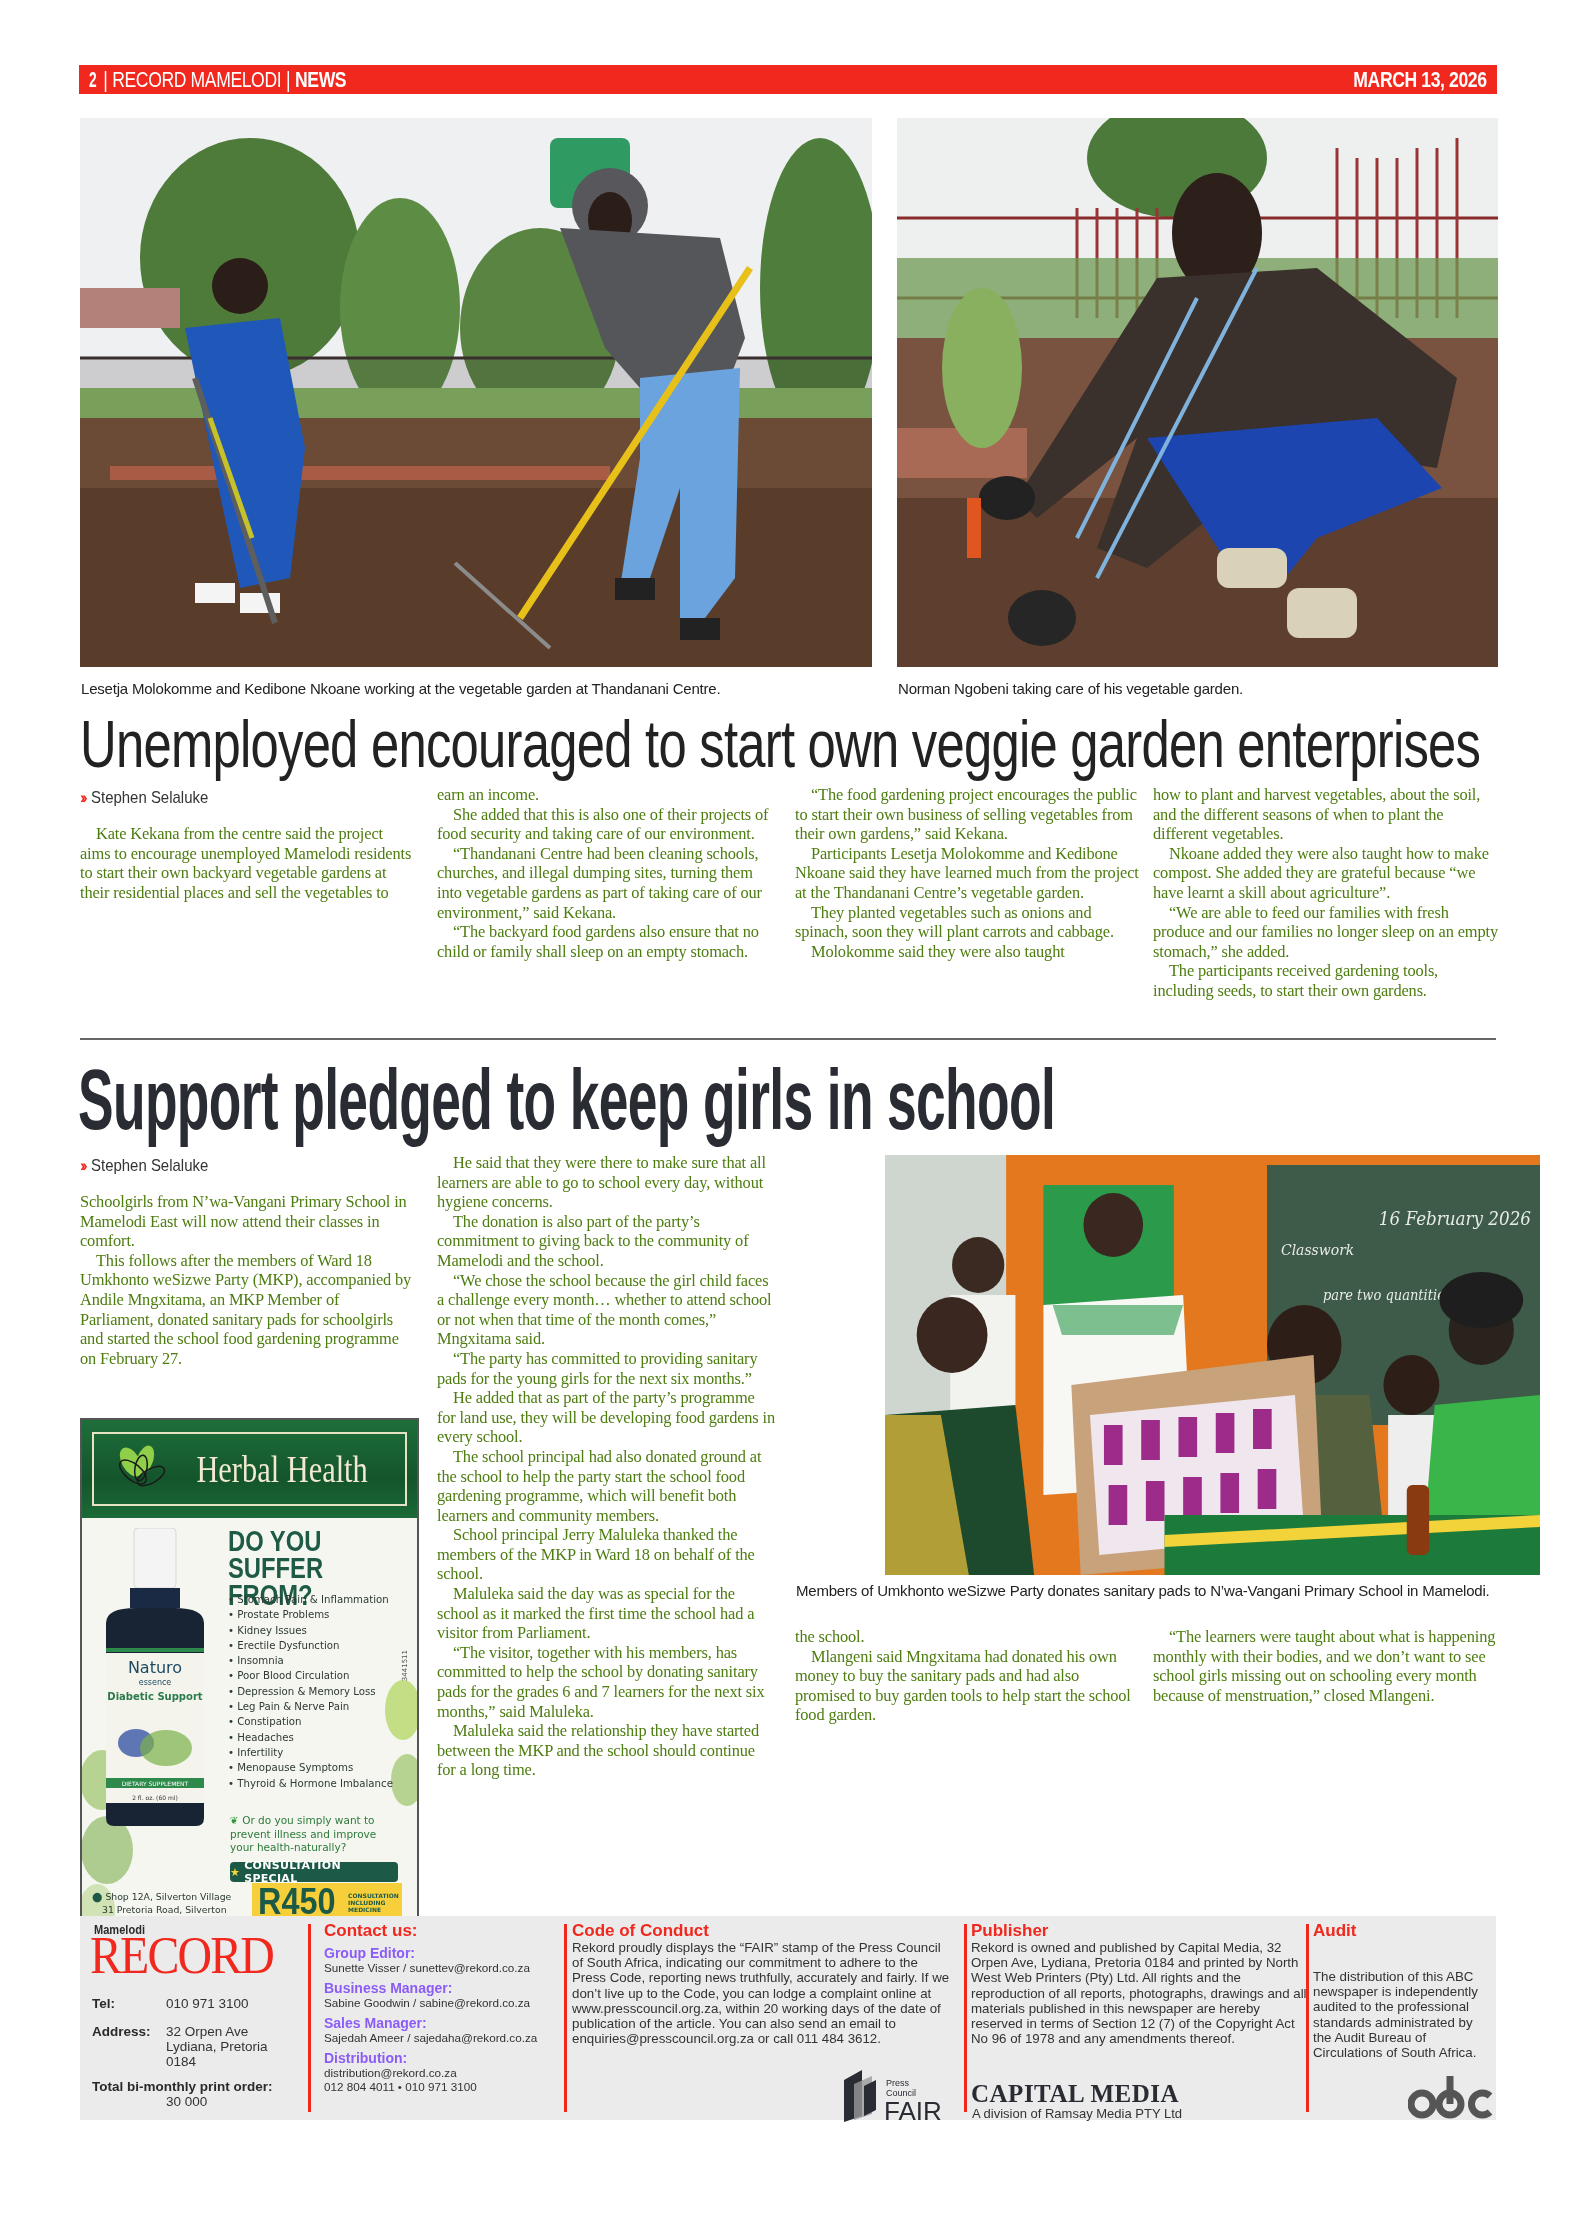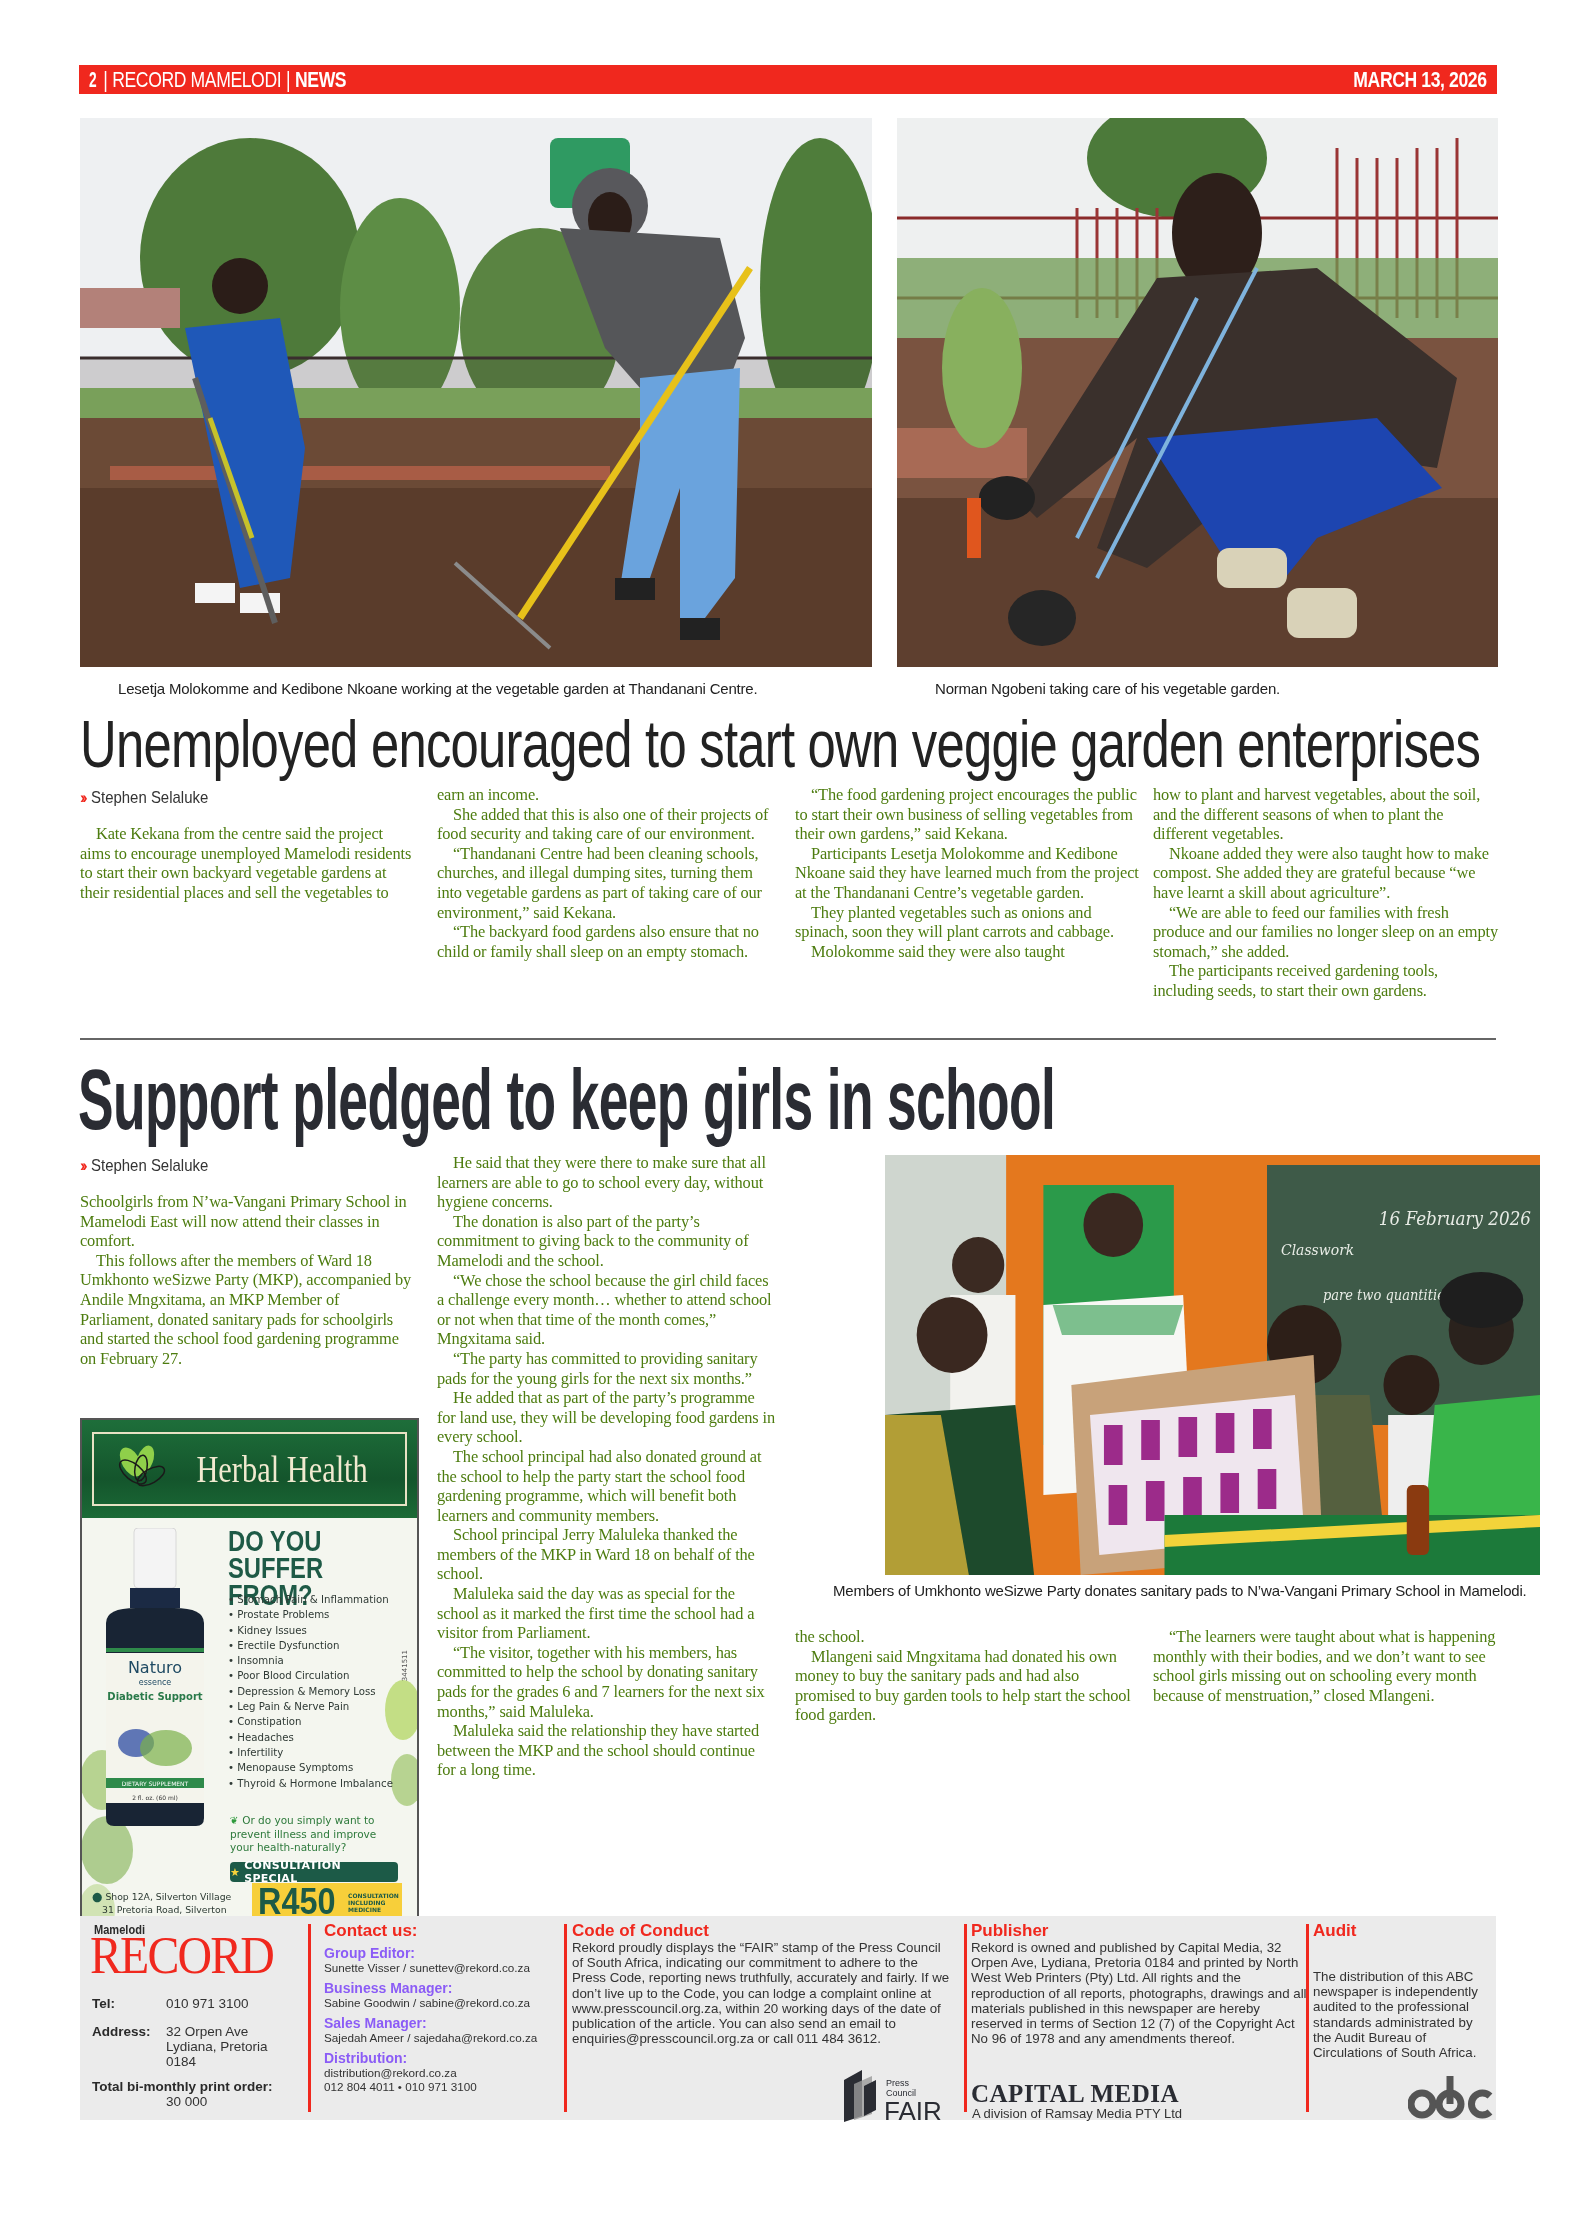--- a/index.html
+++ b/index.html
@@ -12,21 +12,21 @@
     font-size: 22px; letter-spacing: -0.5px; }
   .topbar .pg { font-weight: bold; transform: scaleX(0.78); transform-origin: left; display: inline-block; }
   .topbar .sep { margin: 0 6px; }
   .topbar .left { display: flex; align-items: center; transform: scaleX(0.8); transform-origin: left; white-space: nowrap; }
   .topbar .section { font-weight: bold; }
   .topbar .date { margin-left: auto; font-weight: bold; transform: scaleX(0.8); transform-origin: right; white-space: nowrap; }
 
   
   .photo { position: absolute; overflow: hidden; }
   .photo svg { width: 100%; height: 100%; display: block; }
-  .caption { position: absolute; font-family: "Liberation Sans", sans-serif; font-size: 15px; color: #222; letter-spacing: -0.2px; line-height: 20px; margin-left: 37px; }
+  .caption { position: absolute; font-family: "Liberation Sans", sans-serif; font-size: 15px; color: #222; letter-spacing: -0.2px; line-height: 20px; }
 
   
   .headline1 { position: absolute; left: 80px; top: 706px; width: 1420px; font-family: "Liberation Sans", sans-serif;
     font-size: 66px; font-weight: normal; color: #222; white-space: nowrap; transform: scaleX(0.77); transform-origin: left; letter-spacing: -1px; }
   .headline2 { position: absolute; left: 78px; top: 1050px; width: 1420px; font-family: "Liberation Sans", sans-serif;
     font-size: 86px; font-weight: bold; color: #2a2c33; white-space: nowrap; transform: scaleX(0.62); transform-origin: left; letter-spacing: -1px; }
 
   .byline { position: absolute; font-family: "Liberation Sans", sans-serif; font-size: 17px; color: #333; display: flex; align-items: center; }
   .byline .arrows { color: #f0281e; font-weight: bold; margin-right: 6px; font-size: 16px; letter-spacing: -3px; }
   .byline .name { transform: scaleX(0.88); transform-origin: left; display: inline-block; white-space: nowrap; }

